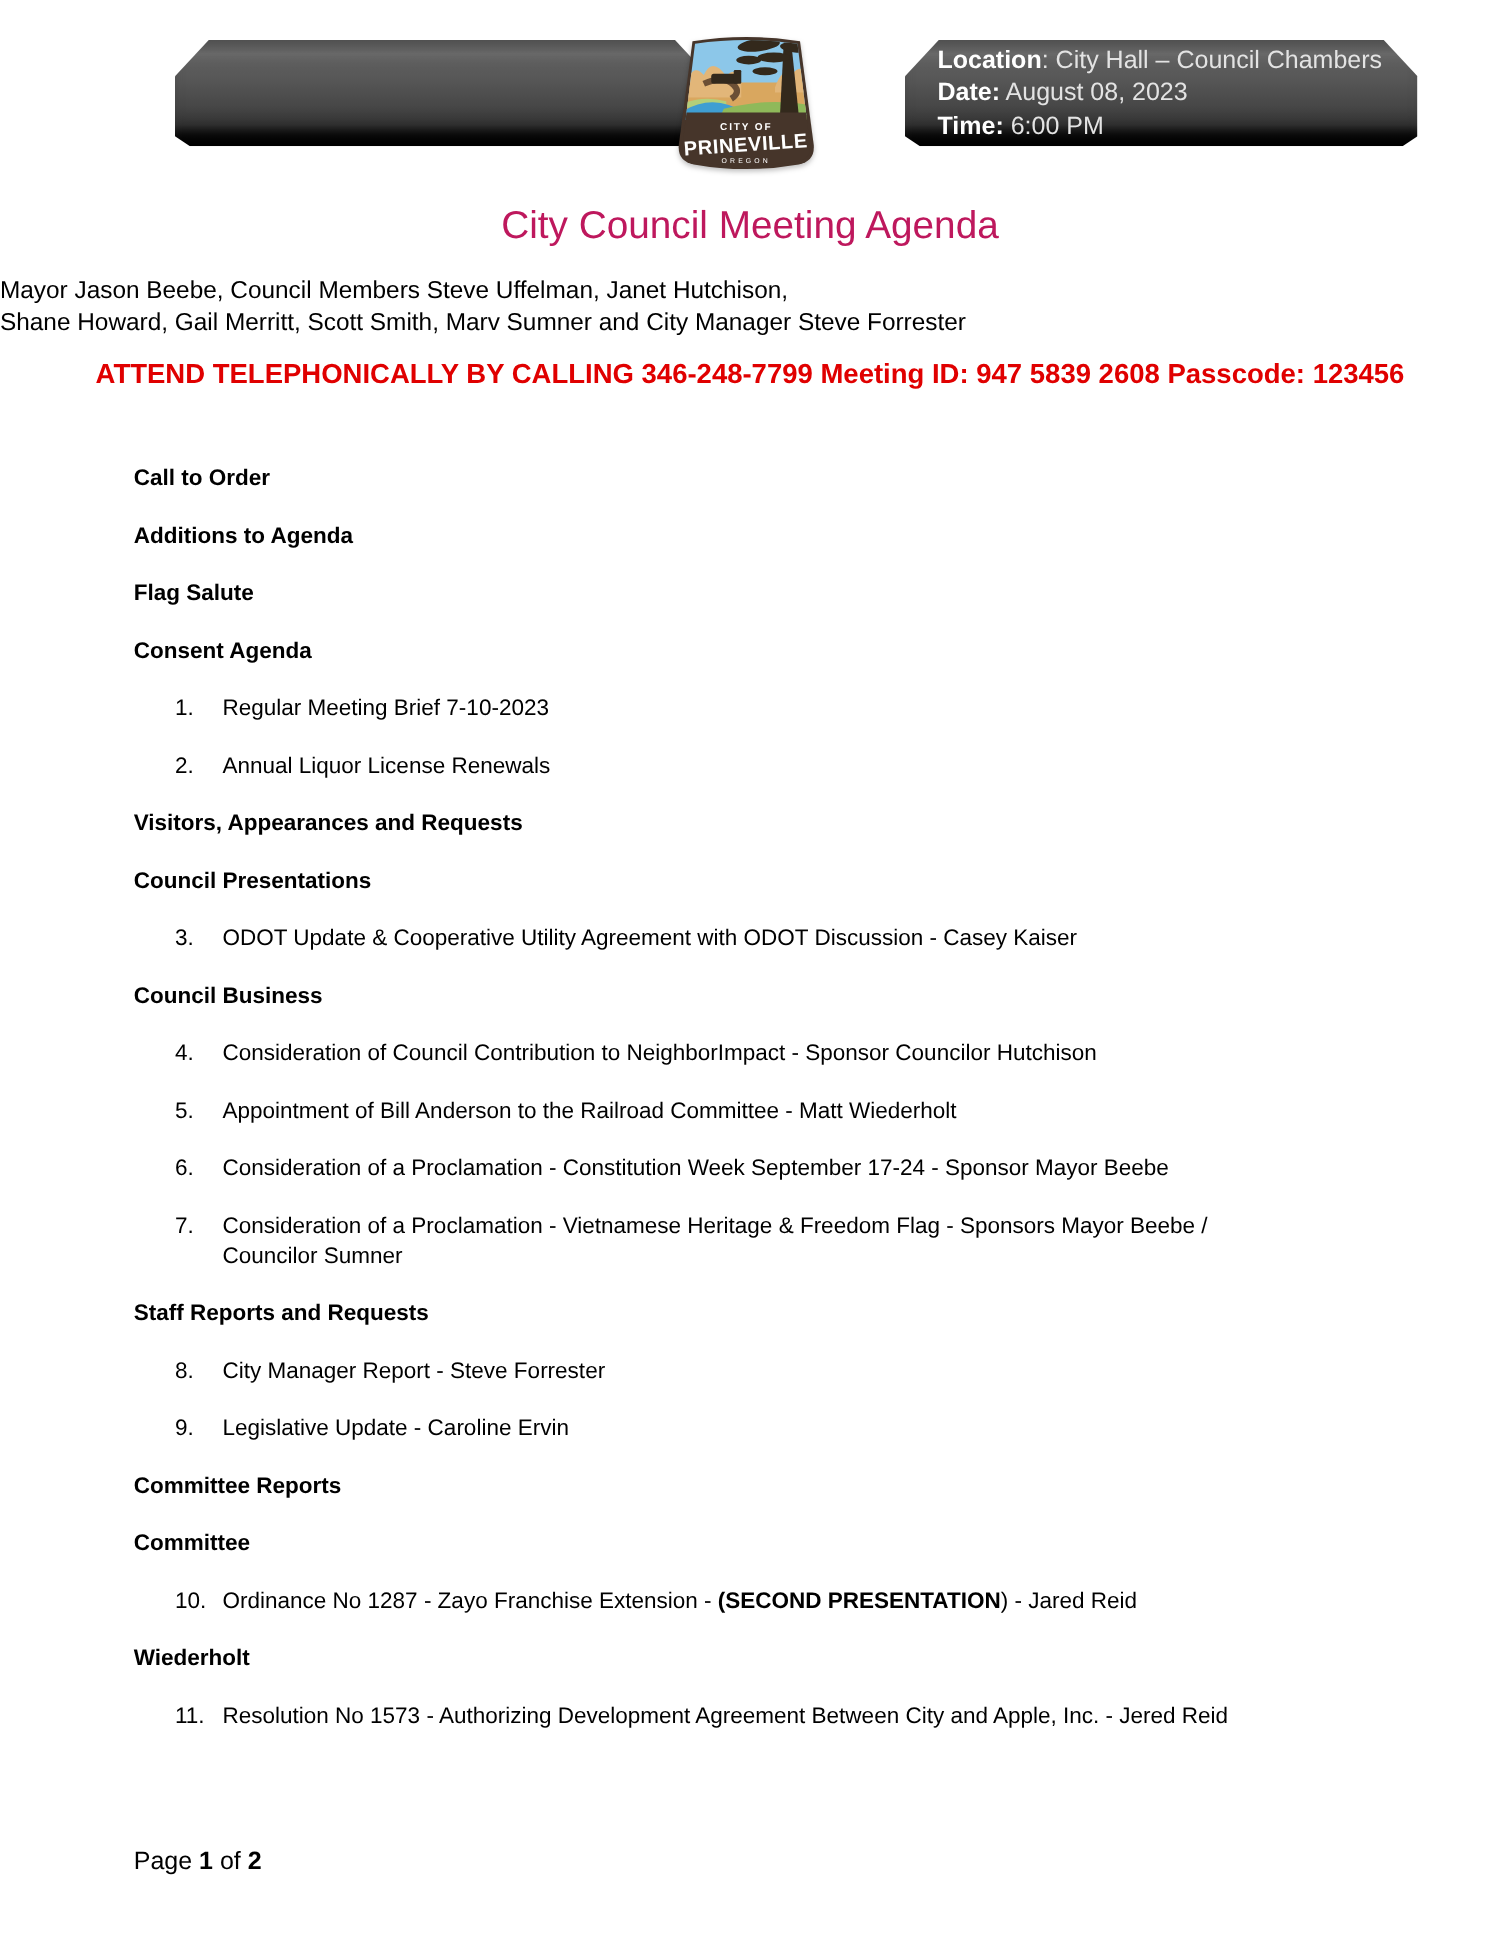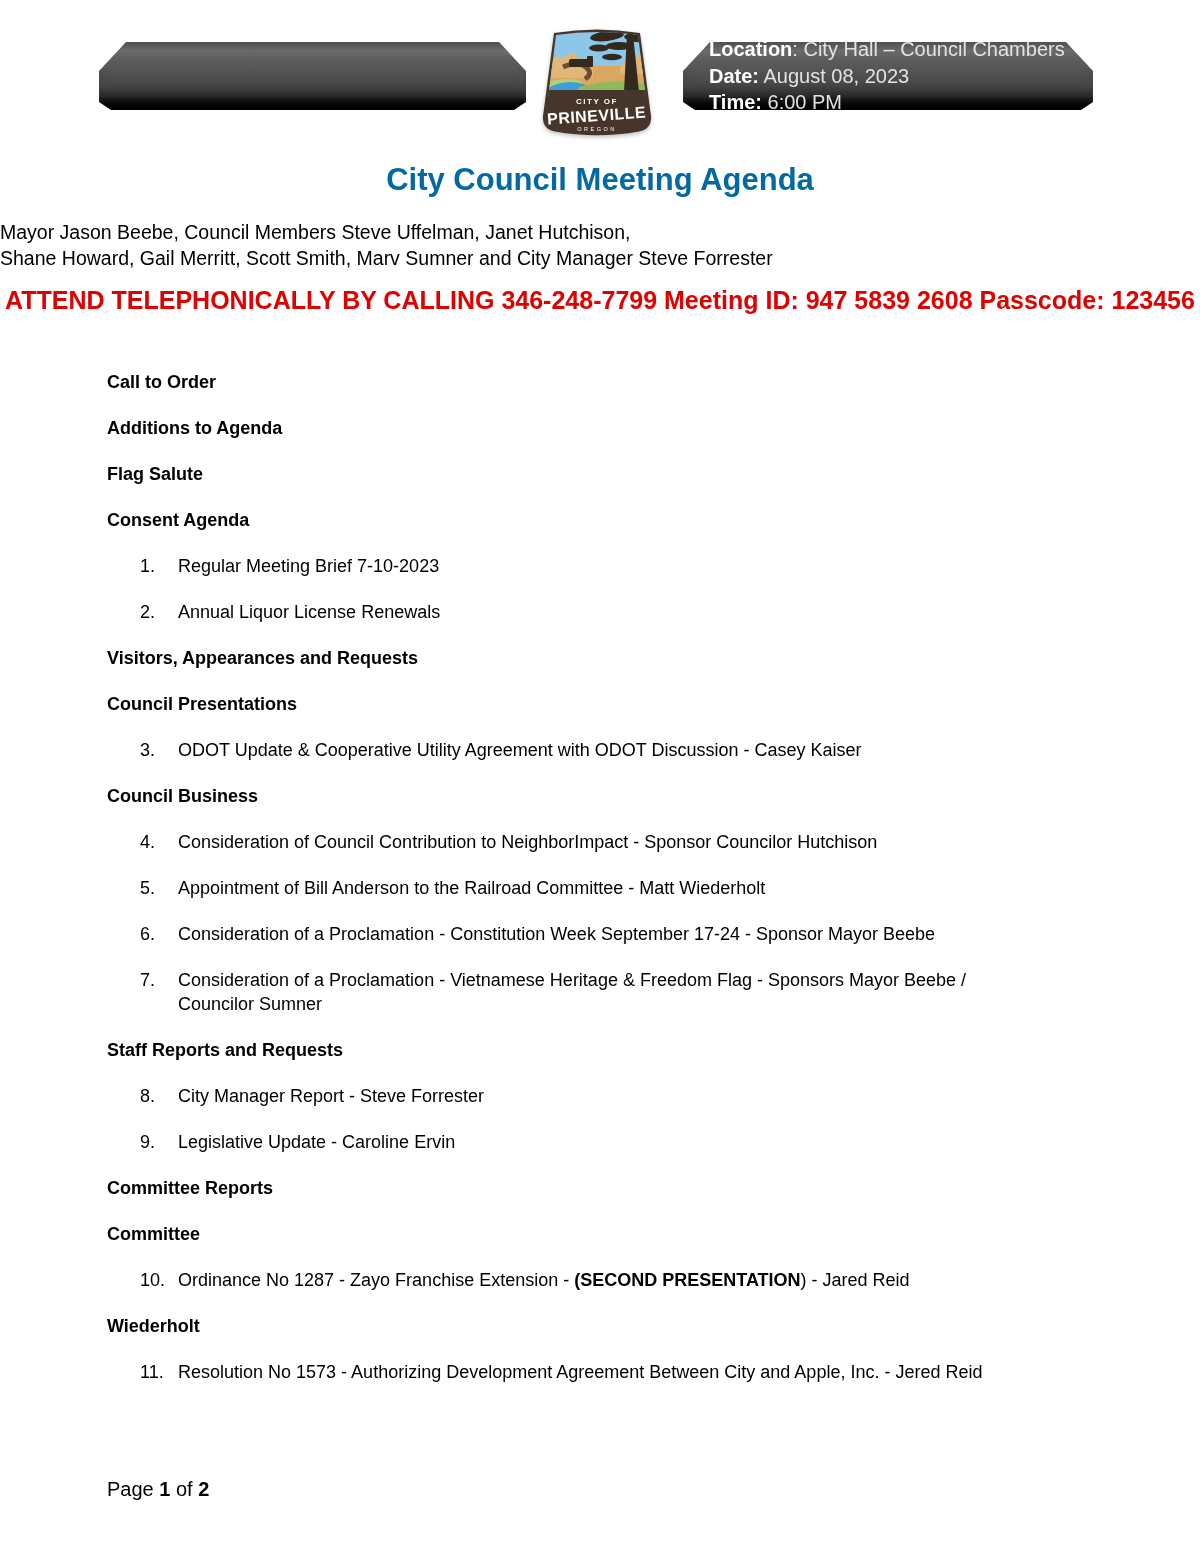--- a/index.html
+++ b/index.html
@@ -2,42 +2,43 @@
 <html><head>
 <meta charset="utf-8">
 <style>
   html,body{margin:0;padding:0;background:#ffffff;}
   .page{
     position:relative;width:1200px;height:1553px;background:#ffffff;
     font-family:"Liberation Sans",sans-serif;color:#000;overflow:hidden;
   }
   
   .bar{
-    position:absolute;top:42px;height:68px;box-sizing:border-box;
+    position:absolute;top:32px;height:85px;box-sizing:border-box;
     background:linear-gradient(180deg,#2e2e2e 0%,#5f5f5f 13%,#585858 35%,#474747 62%,#343434 80%,#121212 90%,#000 100%);
     clip-path:polygon(27px 0,calc(100% - 27px) 0,100% 29px,100% calc(100% - 8px),calc(100% - 12px) 100%,12px 100%,0 calc(100% - 8px),0 29px);
     box-shadow:inset 0 16px 18px -10px rgba(255,255,255,.22), inset 0 -18px 14px -8px rgba(0,0,0,.8);
     filter:drop-shadow(0 4px 4px rgba(0,0,0,.33)) drop-shadow(0 0 2px rgba(0,0,0,.25));
+    margin-left:41px;
   }
   .bar-left{left:99px;width:427px;}
   .bar-right{
     left:683px;width:410px;display:flex;flex-direction:column;justify-content:center;
     padding-left:26px;
   }
   .meta-line{font-size:20px;line-height:26.5px;color:#e3e3e3;white-space:nowrap;}
   .meta-line .lbl{font-weight:bold;color:#ffffff;}
   .logo{position:absolute;left:535px;top:26px;width:124px;height:114px;filter:drop-shadow(0 2px 2px rgba(0,0,0,.25));}
   .logo svg{width:100%;height:100%;display:block;}
   
   .title{position:absolute;top:162px;left:0;width:100%;text-align:center;margin:0;
-         font-size:31px;font-weight:bold;color:#0369a1;}
+         font-size:31px;font-weight:normal;color:#be185d;}
   .attendees{position:absolute;top:219px;left:0;width:100%;
              font-size:19.5px;line-height:26px;color:#000;}
   .notice{position:absolute;top:286px;left:0;width:100%;text-align:center;
-          font-size:25px;font-weight:bold;}
+          font-size:22px;font-weight:bold;}
   
   .agenda{position:absolute;top:370px;left:107px;width:968px;}
   .section{font-size:18px;font-weight:bold;line-height:24px;margin-bottom:22px;}
   .item{display:flex;font-size:18px;line-height:24px;margin-bottom:22px;}
   .item .num{flex:0 0 38px;margin-left:33px;}
   .item .txt{flex:1;}
   
   .footer{position:absolute;left:107px;top:1478px;font-size:20px;color:#000;}
   .footer b{font-weight:bold;}
 </style>

